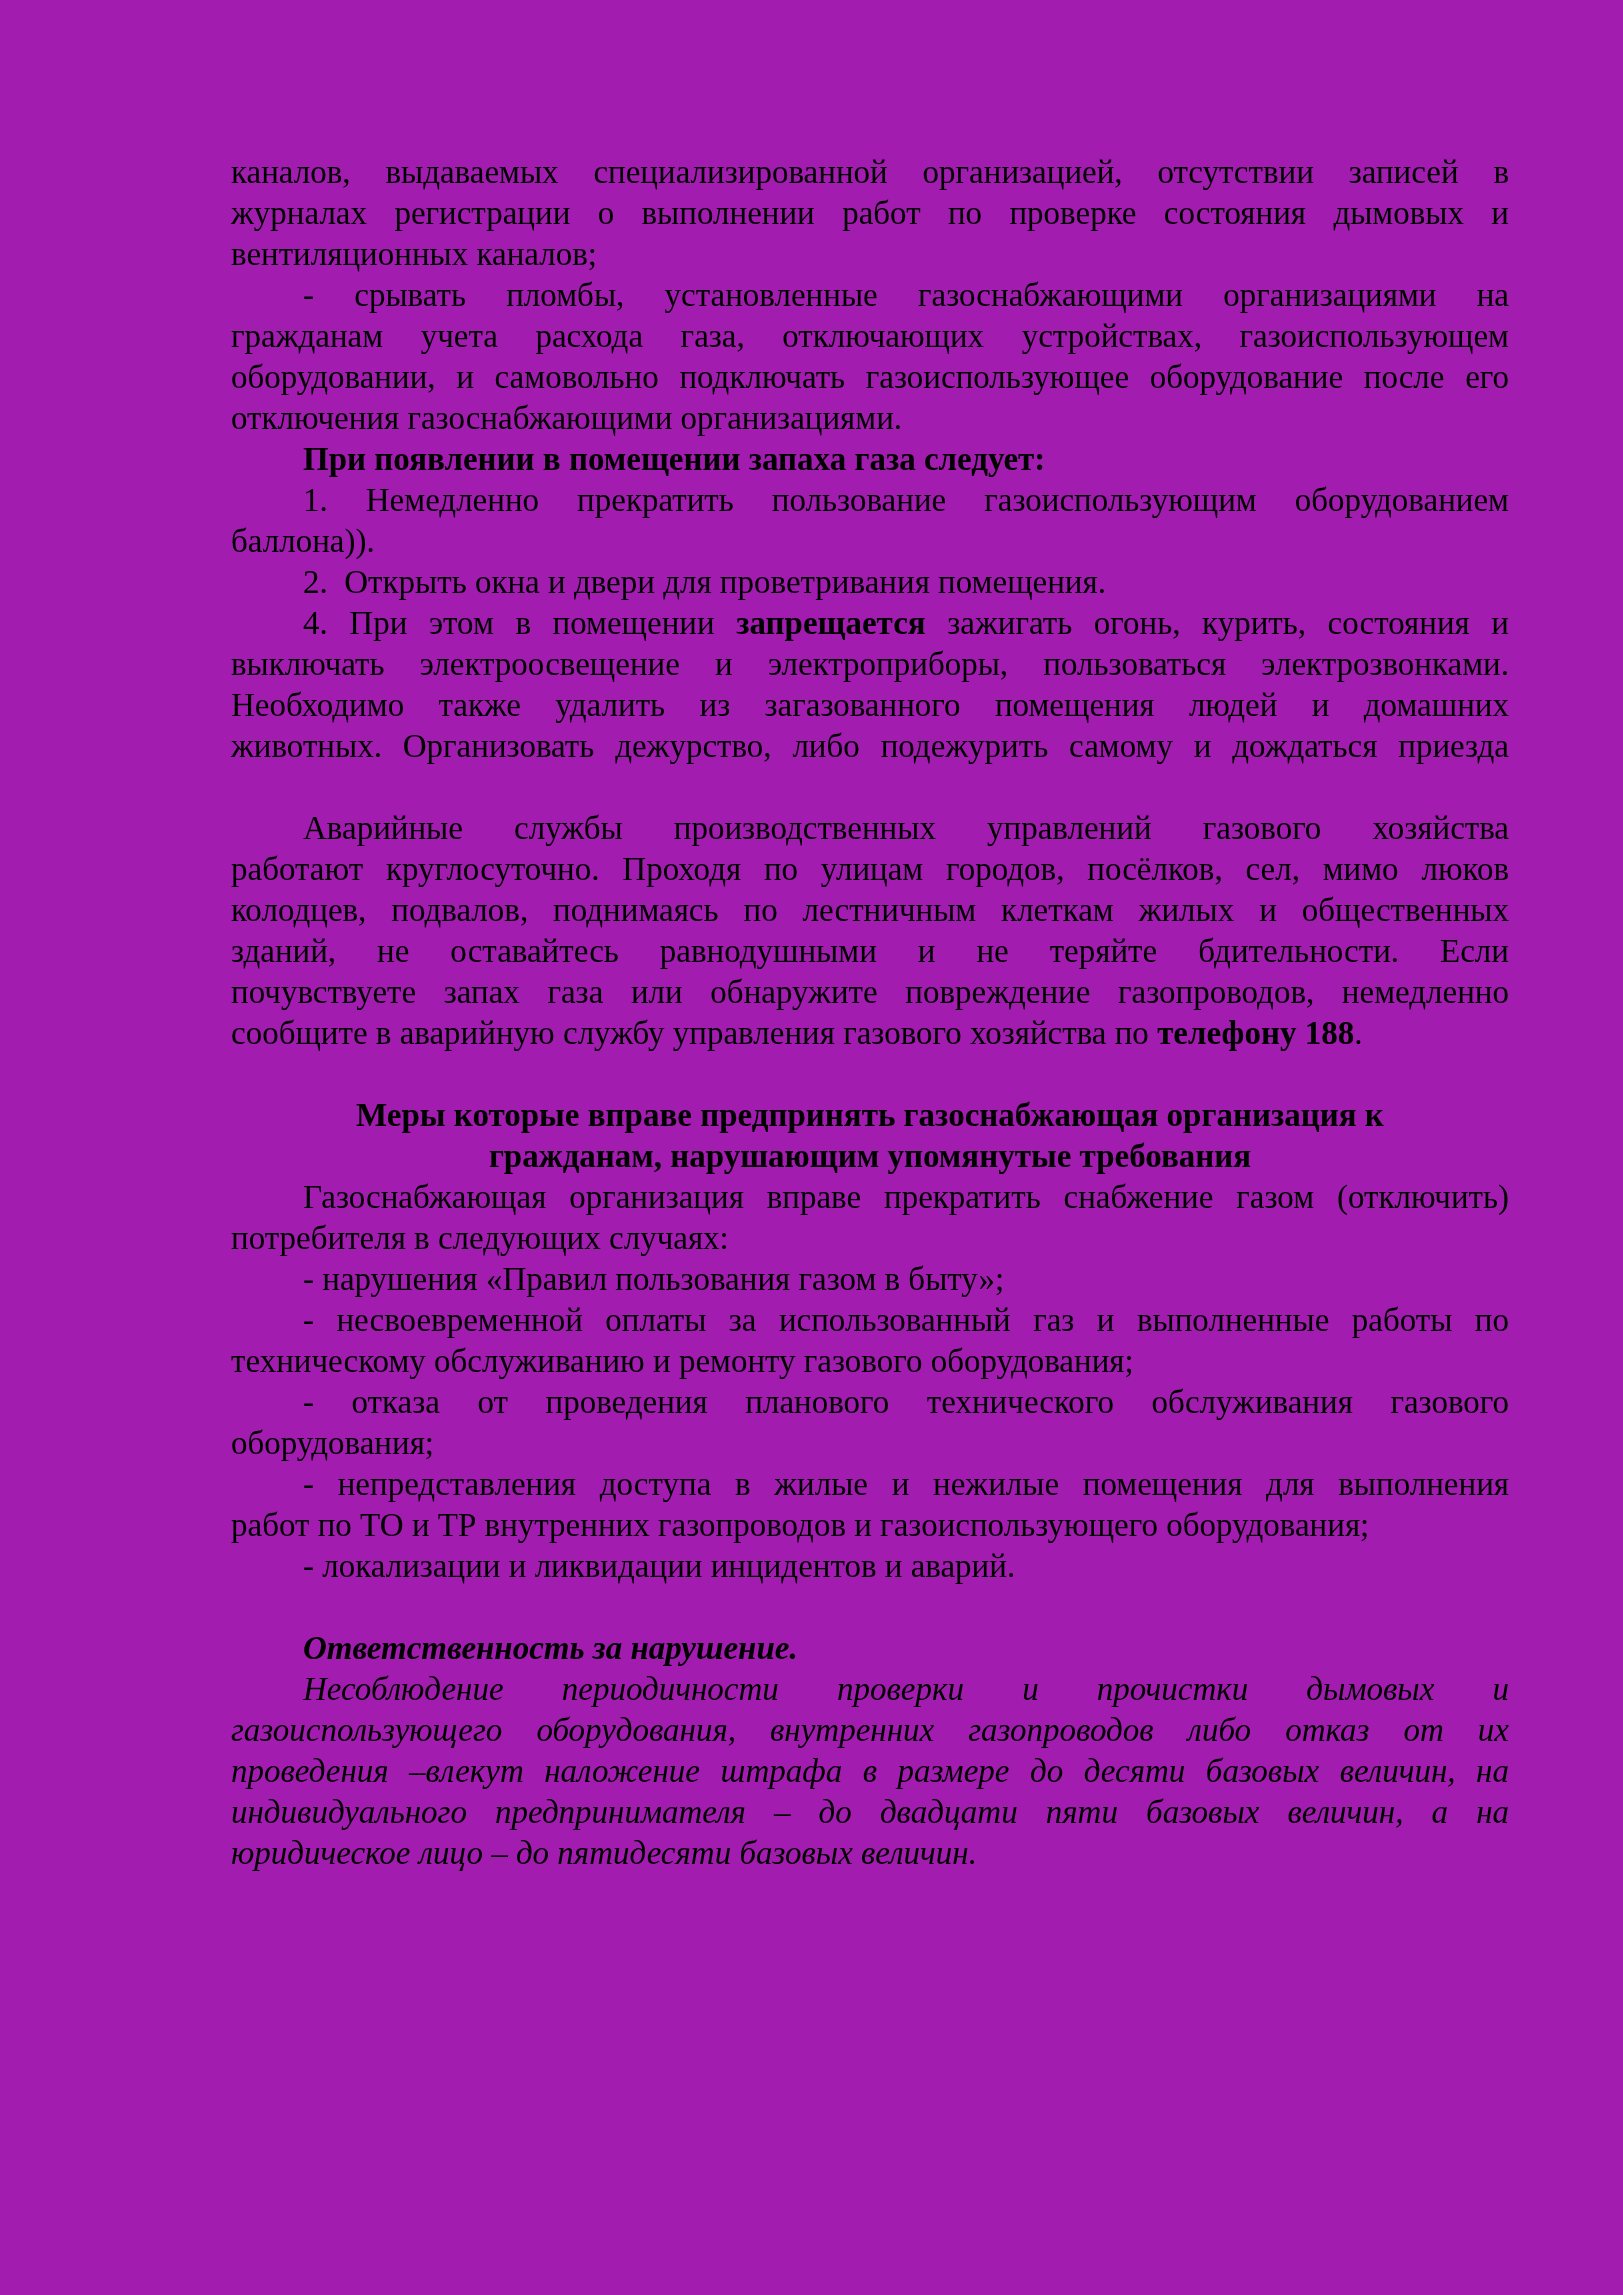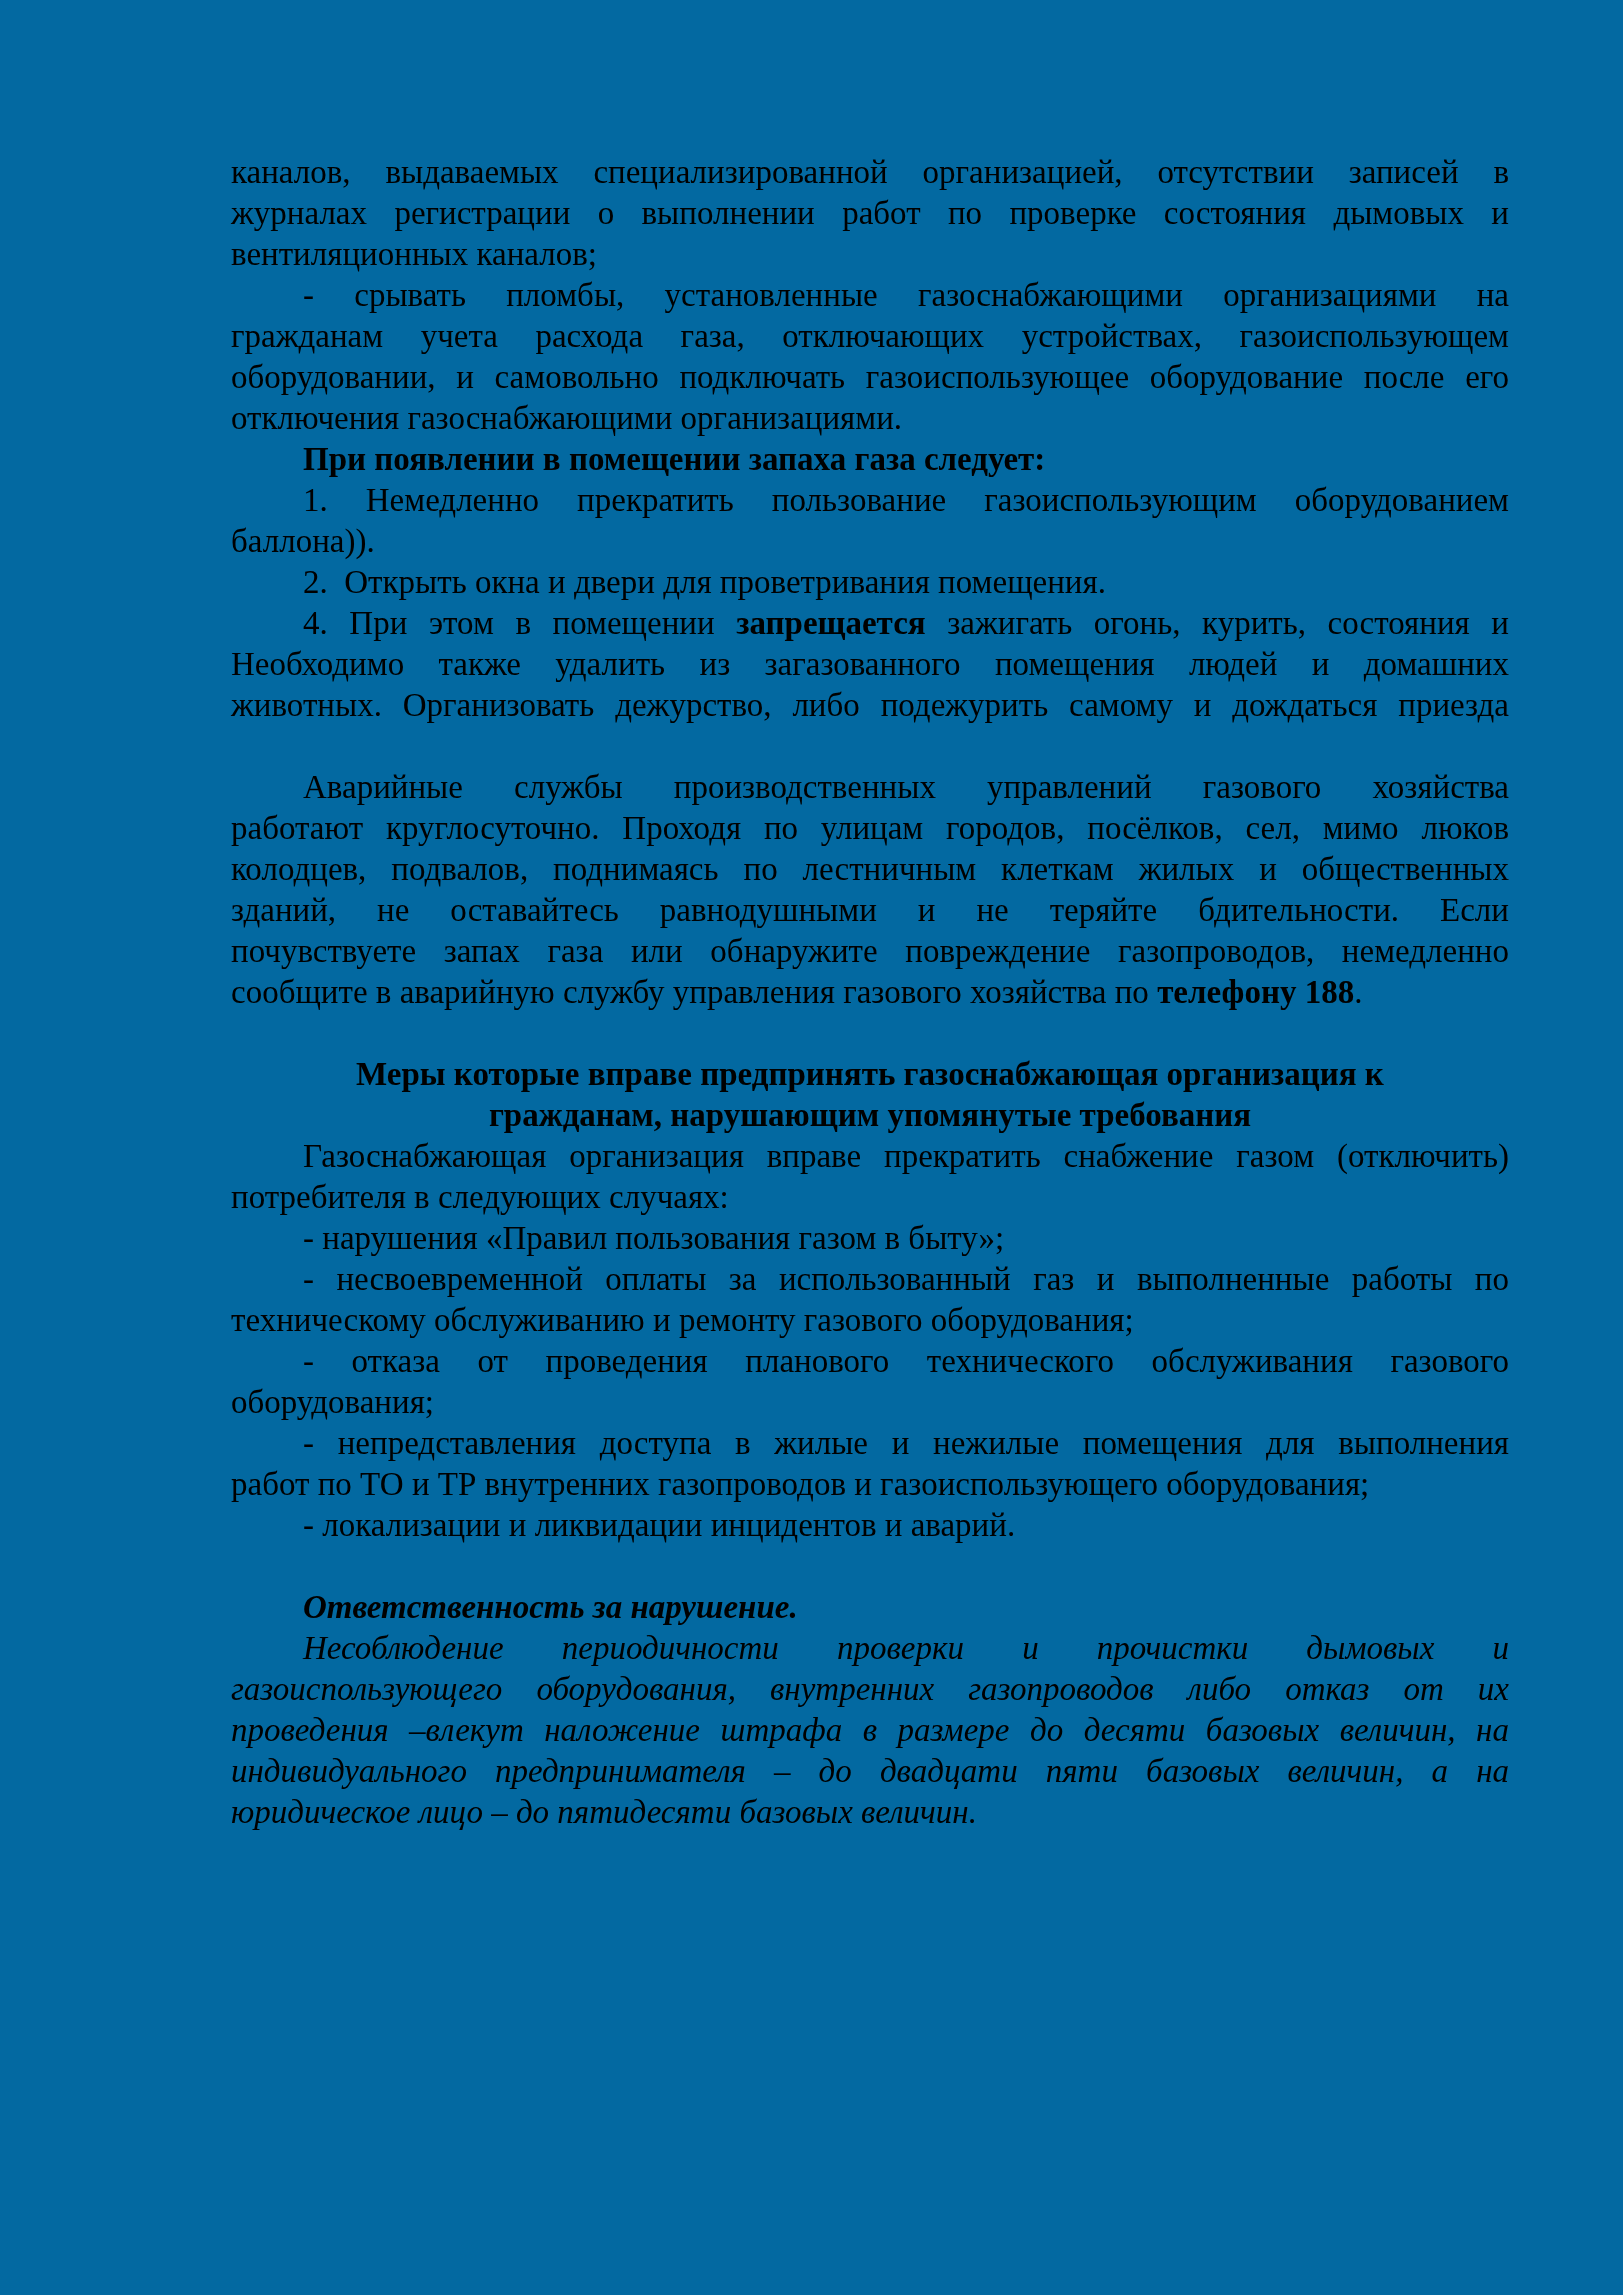--- a/index.html
+++ b/index.html
@@ -4,21 +4,21 @@
 <style>
   html, body {
     margin: 0;
     padding: 0;
     background: #e8e8e8;
   }
   .page {
     position: relative;
     width: 1624px;
     height: 2295px;
-    background: #0369a1;
+    background: #a21caf;
     color: #000000;
     box-sizing: border-box;
     padding: 152px 115px 0 231px;
     font-family: "Liberation Serif", "DejaVu Serif", serif;
     font-size: 33px;
     line-height: 41px;
     overflow: hidden;
   }
   .doc-body { width: 100%; }
   .paragraph { margin: 0; padding: 0; }
@@ -56,20 +56,21 @@
       </div>
       <div class="paragraph">
         <div class="line indent"><span class="seg">1. Немедленно прекратить пользование газоиспользующим оборудованием</span></div>
         <div class="line last"><span class="seg">баллона)).</span></div>
       </div>
       <div class="paragraph">
         <div class="line indent last"><span class="seg">2.&nbsp; Открыть окна и двери для проветривания помещения.</span></div>
       </div>
       <div class="paragraph">
         <div class="line indent"><span class="seg">4. При этом в помещении </span><span class="seg bold">запрещается</span><span class="seg"> зажигать огонь, курить, состояния и</span></div>
+        <div class="line"><span class="seg">выключать электроосвещение и электроприборы, пользоваться электрозвонками.</span></div>
         <div class="line"><span class="seg">Необходимо также удалить из загазованного помещения людей и домашних</span></div>
         <div class="line"><span class="seg">животных. Организовать дежурство, либо подежурить самому и дождаться приезда</span></div>
       </div>
       <div class="spacer"></div>
       <div class="paragraph">
         <div class="line indent"><span class="seg">Аварийные службы производственных управлений газового хозяйства</span></div>
         <div class="line"><span class="seg">работают круглосуточно. Проходя по улицам городов, посёлков, сел, мимо люков</span></div>
         <div class="line"><span class="seg">колодцев, подвалов, поднимаясь по лестничным клеткам жилых и общественных</span></div>
         <div class="line"><span class="seg">зданий, не оставайтесь равнодушными и не теряйте бдительности. Если</span></div>
         <div class="line"><span class="seg">почувствуете запах газа или обнаружите повреждение газопроводов, немедленно</span></div>

